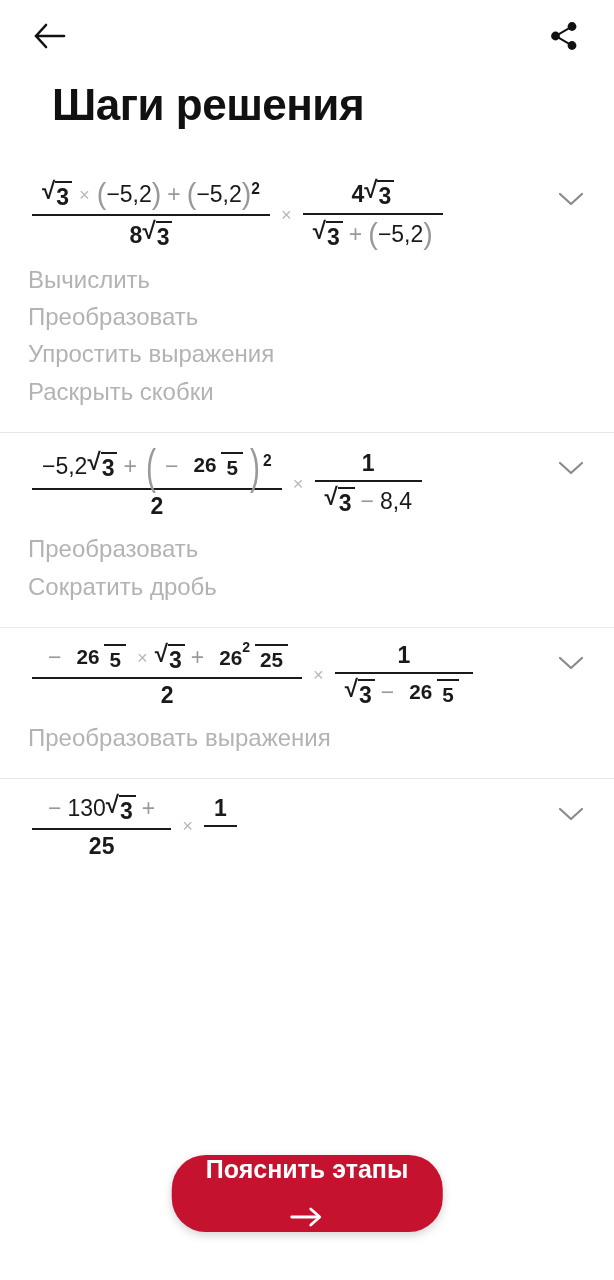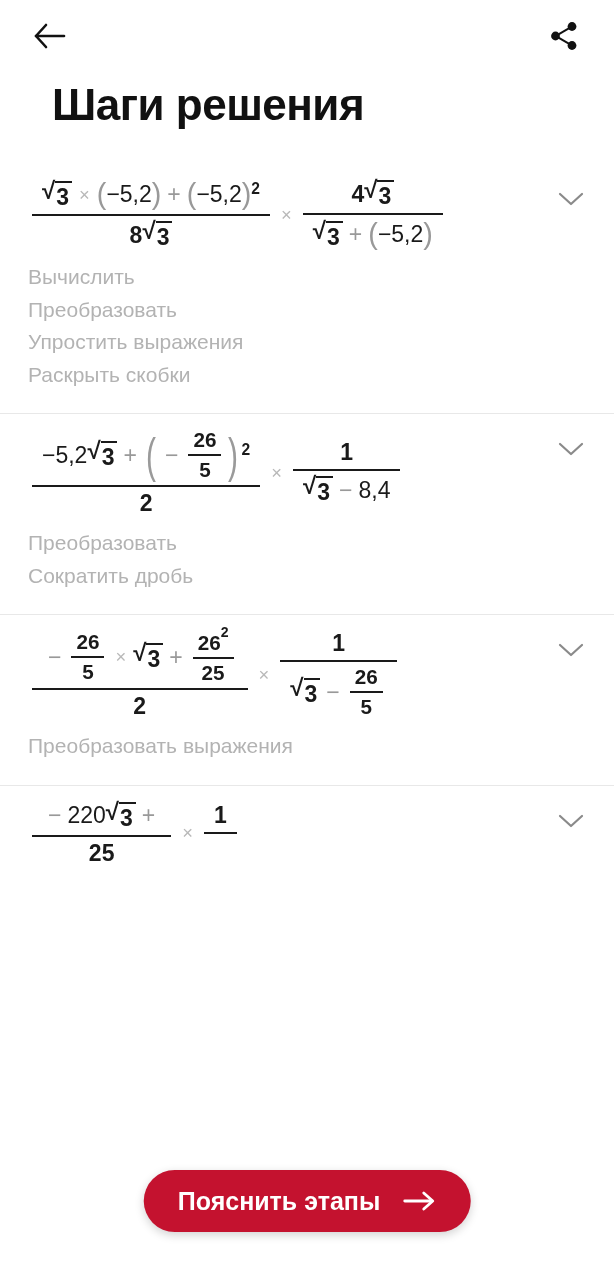--- a/index.html
+++ b/index.html
@@ -73,21 +73,21 @@
     display: flex;
     align-items: center;
     font-size: 22px;
     color: #1a1a1a;
   }
   .ops {
     padding: 2px 0 22px 0;
   }
   .op {
     color: #b3b3b3;
-    font-size: 21px;
+    font-size: 24px;
     line-height: 1.55;
     cursor: pointer;
   }
   
   .math { display: inline-flex; align-items: center; font-size: 23px; }
   .frac {
     display: inline-flex;
     flex-direction: column;
     align-items: center;
     vertical-align: middle;
@@ -103,21 +103,22 @@
     border-top: 2px solid #1a1a1a;
     padding: 3px 10px 0 10px;
     display: flex;
     align-items: center;
     justify-content: center;
     width: 100%;
     box-sizing: border-box;
   }
   .sfrac {
     display: inline-flex;
-    flex-direction: column;
+    flex-direction: row;
+    align-items: center;
     font-size: 0.9em;
     margin: 0 4px;
     vertical-align: middle;
   }
   .sfrac > .num { padding: 0 5px 2px 5px; }
   .sfrac > .den { border-top: 2px solid #1a1a1a; padding: 2px 5px 0 5px; width: 100%; text-align: center; box-sizing: border-box; }
   .times { color: #b9b9b9; margin: 0 7px; font-size: 0.8em; }
   .op-sign { margin: 0 6px; color: #999999; }
   .paren { color: #999999; font-size: 1.25em; font-weight: 300; }
   .bigparen {
@@ -139,30 +140,31 @@
   }
   .bold { font-weight: bold; }
   .cta {
     position: absolute;
     left: 50%;
     transform: translateX(-50%);
     bottom: 48px;
     background: #c4122f;
     color: #ffffff;
     border-radius: 34px;
-    height: 62px;
+    height: 77px;
     display: flex;
     align-items: center;
     gap: 22px;
     padding: 0 34px;
     font-size: 25px;
     font-weight: bold;
     cursor: pointer;
     box-shadow: 0 3px 10px rgba(0,0,0,0.18);
     white-space: nowrap;
+    flex-direction: column;
   }
   .cta-arrow { display: flex; align-items: center; }
 </style>
 </head>
 <body>
 
 <div class="topbar">
   <div class="back-arrow">
     <svg width="34" height="28" viewBox="0 0 34 28" aria-hidden="true">
       <path d="M13 3 L3 14 L13 25" fill="none" stroke="#111" stroke-width="2.6" stroke-linecap="round" stroke-linejoin="round"></path>
@@ -348,21 +350,21 @@
   <div class="step">
     <div class="chevron">
       <svg width="26" height="16" viewBox="0 0 26 16" aria-hidden="true">
         <path d="M2 3 L13 13 L24 3" fill="none" stroke="#8a8a8a" stroke-width="2.2" stroke-linecap="round" stroke-linejoin="round"></path>
       </svg>
     </div>
     <div class="expr math">
       <span class="frac">
         <span class="num">
           <span class="op-sign">−</span>
-          <span>220</span>
+          <span>130</span>
           <span class="radical">
             <span class="sign bold">√</span>
               <span class="rad-body">3</span>
           </span>
           <span class="op-sign">+</span>
         </span>
         <span class="den">
             <span class="bold">25</span>
           </span>
       </span>

